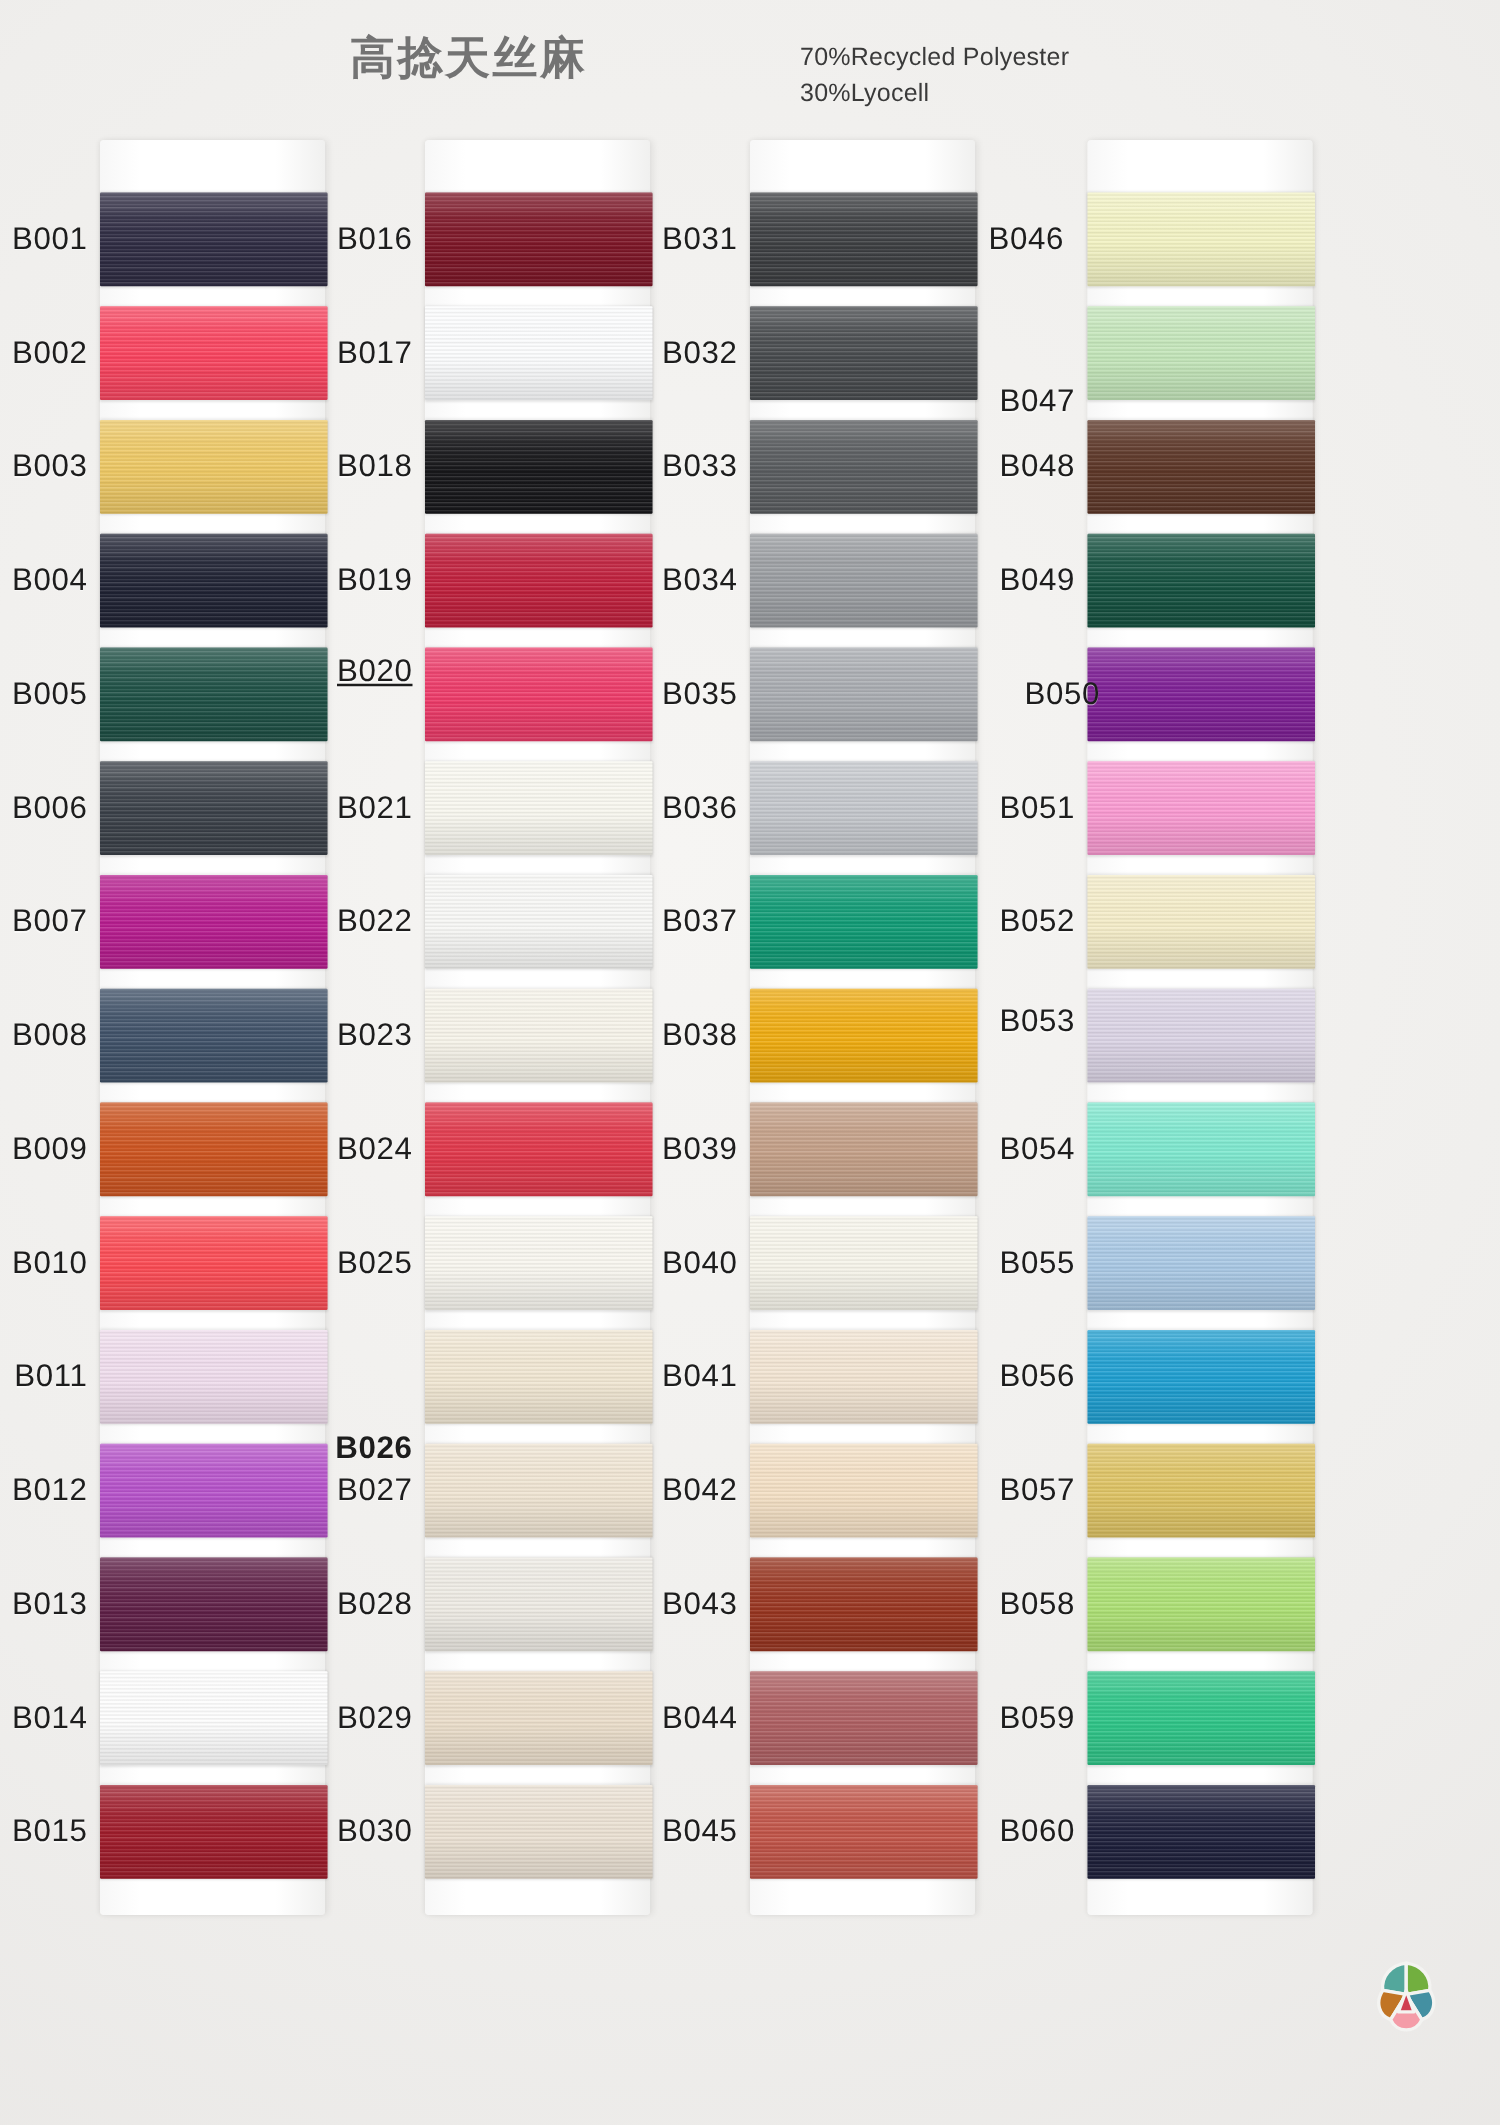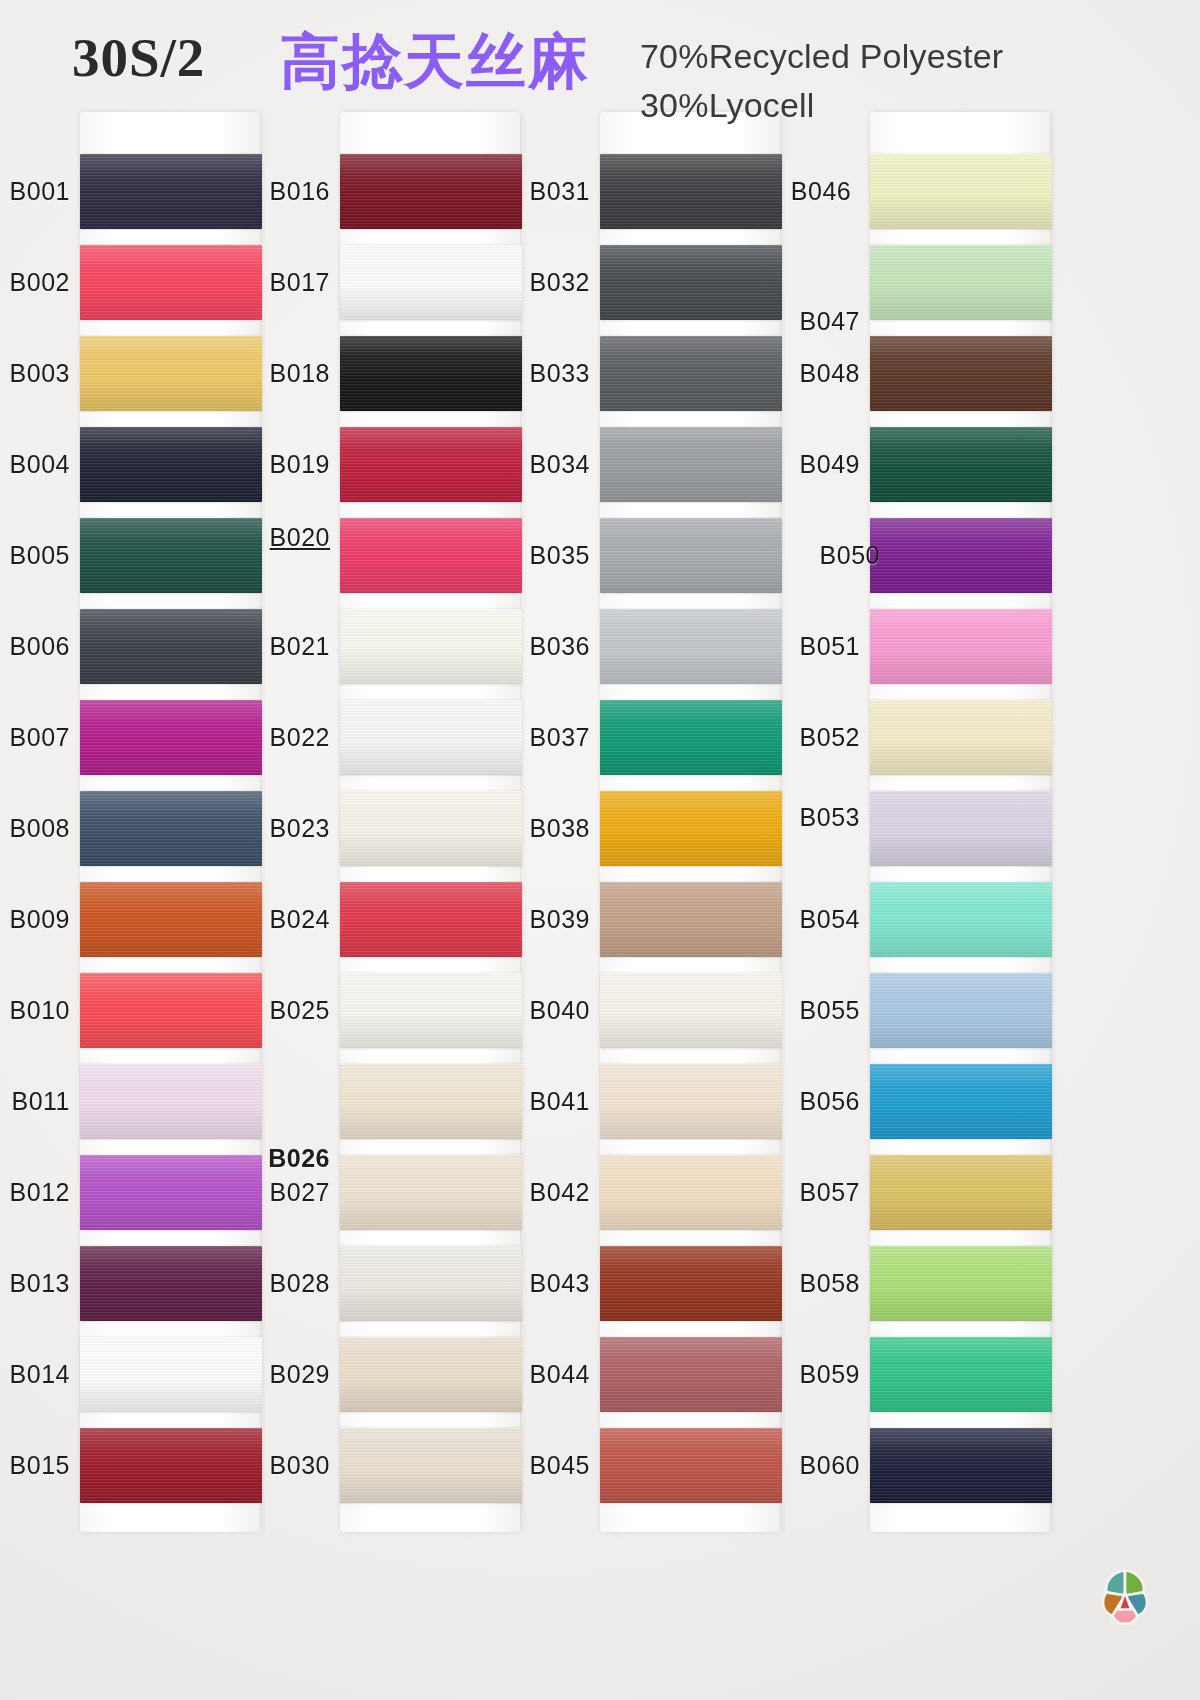--- a/index.html
+++ b/index.html
@@ -26,27 +26,27 @@
   .title-main{
     position:absolute;left:72px;top:26px;
     font-family:"Liberation Serif", serif;
     font-size:55px;font-weight:700;color:#2b2b2b;
     letter-spacing:1px;white-space:nowrap;
     text-shadow:0 1px 1px rgba(255,255,255,.7);
   }
   .title-cn{
     position:absolute;left:280px;top:22px;
     font-family:"DejaVu Sans", sans-serif;
-    font-size:60px;font-weight:700;color:#8b5cf6;
+    font-size:36px;font-weight:700;color:#737373;
     letter-spacing:2px;white-space:nowrap;
   }
   .spec{
     position:absolute;left:640px;top:32px;
     font-family:"Liberation Sans", sans-serif;
-    font-size:34px;color:#3a3a3a;line-height:1.45;
+    font-size:20px;color:#3a3a3a;line-height:1.45;
     white-space:nowrap;
   }
   .spec div{letter-spacing:.2px;}
 
   
   .columns{position:absolute;inset:0;z-index:3;}
   .column{position:absolute;top:112px;}
   
   .card{
     position:absolute;left:0;top:0;
@@ -95,21 +95,20 @@
     position:absolute;right:36px;bottom:64px;
     width:78px;height:78px;z-index:9;opacity:.97;
   }
 </style>
 </head>
 <body>
 
 <div class="paper-bg"></div>
 
 <div class="header">
-  <div class="title-main">30S/2</div>
   <div class="title-cn">高捻天丝麻</div>
   <div class="spec">
     <div>70%Recycled Polyester</div>
     <div>30%Lyocell</div>
   </div>
 </div>
 
 <div class="columns" id="columns-root">
     <div class="column" style="left: 80px;">
       <div class="card" style="height: 1420px;"></div>

